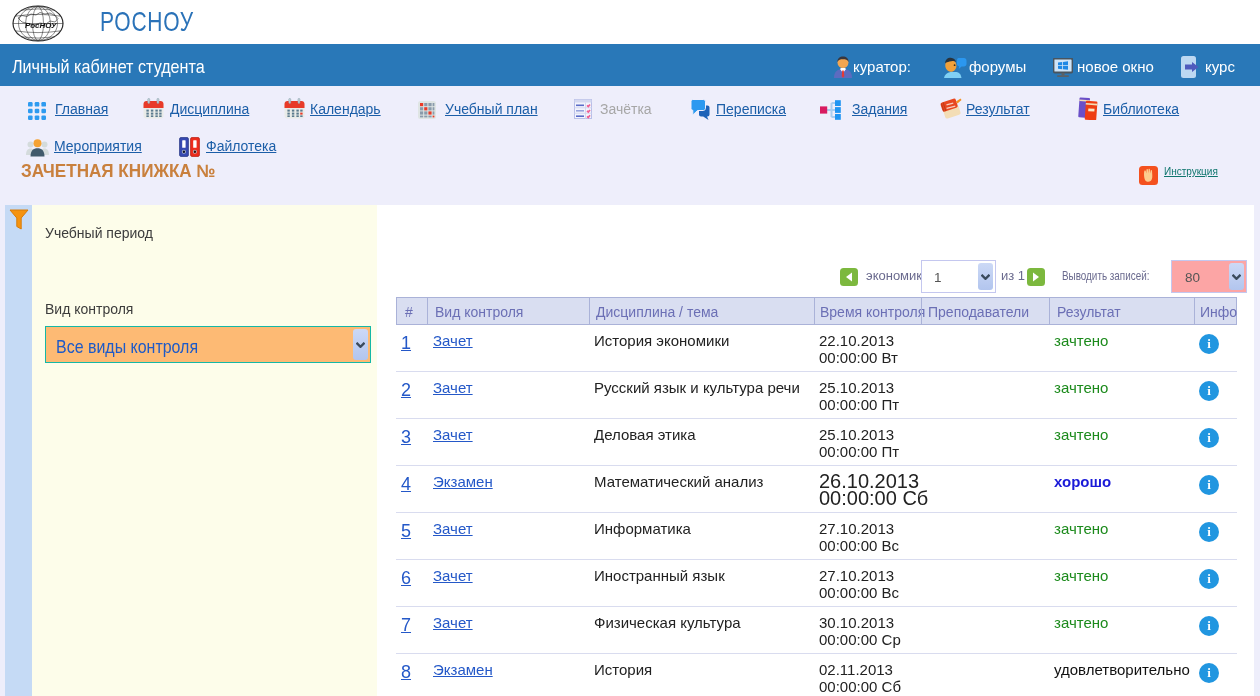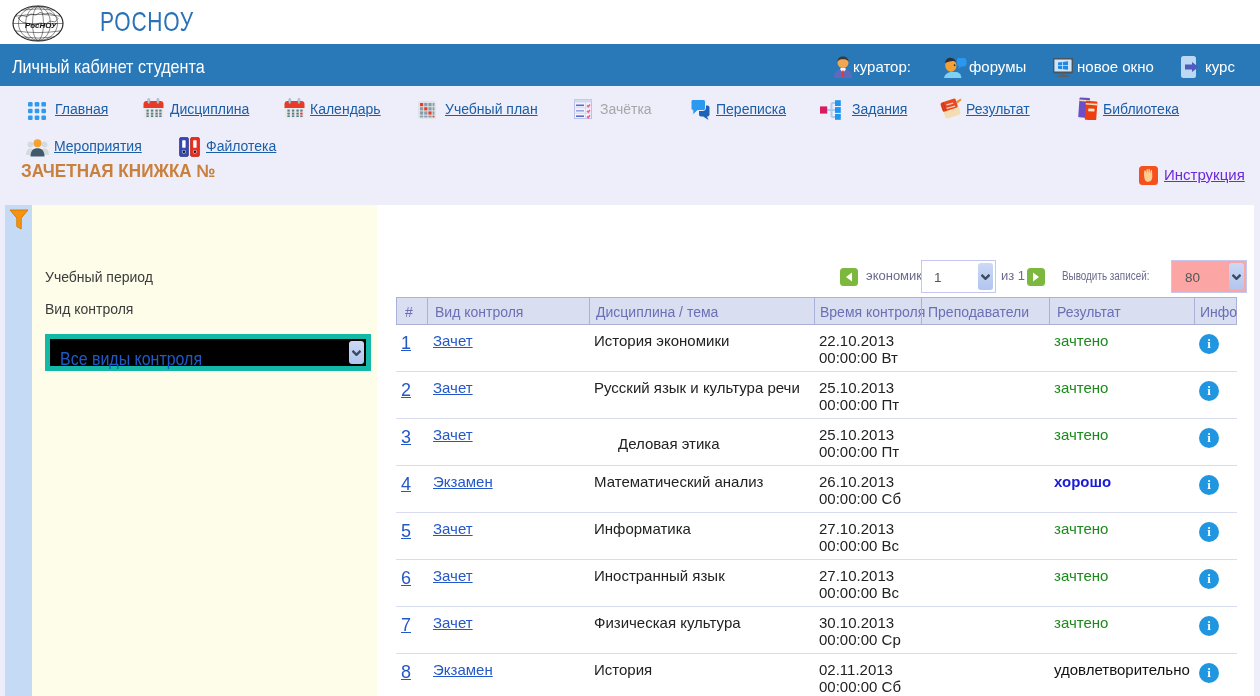--- a/index.html
+++ b/index.html
@@ -265,33 +265,33 @@
     <a class="abs" style="left:206px;top:138px;">Файлотека</a>
   </div>
 
   <div class="abs" style="left:21px;top:161px;font-size:18px;font-weight:bold;color:#c9803d;letter-spacing:0;transform:scaleX(0.95);transform-origin:0 0;white-space:nowrap;">ЗАЧЕТНАЯ КНИЖКА №</div>
   <div class="abs" style="left:1139px;top:166px;">
     <svg width="19" height="19" viewBox="0 0 19 19">
       <rect x="0" y="0" width="19" height="19" rx="3.5" fill="#f4511e"></rect>
       <path d="M5 8.5 C5 8 5.2 5.2 5.4 4.8 C5.7 4.3 6.6 4.3 6.8 4.9 L7.2 7.5 L7.5 3.6 C7.6 2.9 8.7 2.9 8.9 3.6 L9.2 7.3 L9.6 3.2 C9.7 2.5 10.8 2.6 10.9 3.3 L11.1 7.4 L11.7 4.5 C11.9 3.8 12.9 3.9 13 4.7 L13.3 9.5 C13.4 12.5 12.7 14 11.6 15 C10 16.3 7.5 16 6.3 14.4 C5.5 13.3 5 10.5 5 8.5 Z" fill="#fcce8f"></path>
     </svg>
   </div>
-  <a class="abs" style="left:1164px;top:166px;color:#6d28d9;font-size:15px;">Инструкция</a>
+  <a class="abs" style="left:1164px;top:166px;color:#0f766e;font-size:10px;">Инструкция</a>
 
   <div class="abs" style="left:5px;top:205px;width:27px;height:491px;background:#c5daf5;"></div>
   <div class="abs" style="left:9px;top:209px;">
     <svg width="20" height="21" viewBox="0 0 20 21">
       <path d="M1 1 L19 1 L12.2 9 L12.2 20 L7.8 17.5 L7.8 9 Z" fill="#f5930f" stroke="#d87c08" stroke-width="1"></path>
     </svg>
   </div>
   <div class="abs" style="left:32px;top:205px;width:345px;height:491px;background:#fdfdea;"></div>
 
-  <div class="abs" style="left:45px;top:225px;font-size:14px;color:#3c3c3c;margin-top:44px;">Учебный период</div>
+  <div class="abs" style="left:45px;top:225px;font-size:14px;color:#3c3c3c;">Учебный период</div>
   <div class="abs" style="left:45px;top:301px;font-size:14px;color:#3c3c3c;">Вид контроля</div>
-  <div class="abs" style="left:45px;top:326px;width:326px;height:37px;background:#000000;border:5px solid #14b8a6;box-sizing:border-box;margin-top:8px;">
+  <div class="abs" style="left:45px;top:326px;width:326px;height:37px;background:#fdba74;border:1px solid #14b8a6;box-sizing:border-box;">
     <span style="position:absolute;left:10px;top:9px;font-size:19px;color:#1d5ac8;transform:scaleX(0.84);transform-origin:0 0;display:inline-block;white-space:nowrap;">Все виды контроля</span>
     <div style="position:absolute;right:2px;top:2px;bottom:2px;width:15px;background:linear-gradient(180deg,#ccd9f6,#b2c5ee);border-radius:3px;">
       <svg width="9" height="6" viewBox="0 0 9 6" style="position:absolute;left:3px;top:50%;margin-top:-3px;">
           <path d="M0.5 0.8 L4.5 4.8 L8.5 0.8" stroke="#3a4a5c" stroke-width="2.4" fill="none"></path>
         </svg>
     </div>
   </div>
 
   <div class="abs" style="left:377px;top:205px;width:877px;height:491px;background:#ffffff;"></div>
 
@@ -357,30 +357,30 @@
     <a style="position:absolute;left:5px;top:8px;font-size:18px;color:#2458c8;">2</a>
     <a style="position:absolute;left:37px;top:7px;font-size:15px;line-height:17px;color:#2458c8;">Зачет</a>
     <span style="position:absolute;left:198px;top:7px;font-size:15px;line-height:17px;color:#222;">Русский язык и культура речи</span>
     <span style="position:absolute;left:423px;top:7px;font-size:15px;color:#222;line-height:17px;">25.10.2013<br>00:00:00 Пт</span>
     <span style="position:absolute;left:658px;top:7px;font-size:15px;line-height:17px;color:#1b8a1b;">зачтено</span>
     <span style="position:absolute;left:803px;top:9px;width:20px;height:20px;background:#2196e0;border-radius:50%;color:#fff;font-size:13px;font-weight:bold;text-align:center;line-height:20px;font-family:'Liberation Serif',serif;">i</span>
   </div>
   <div style="position:absolute;left:0;top:94px;width:841px;height:47px;border-bottom:1px solid #d9dcef;box-sizing:border-box;">
     <a style="position:absolute;left:5px;top:8px;font-size:18px;color:#2458c8;">3</a>
     <a style="position:absolute;left:37px;top:7px;font-size:15px;line-height:17px;color:#2458c8;">Зачет</a>
-    <span style="position:absolute;left:198px;top:16px;font-size:15px;line-height:17px;color:#222;margin-left:24px;">Деловая этика</span>
+    <span style="position:absolute;left:198px;top:7px;font-size:15px;line-height:17px;color:#222;">Деловая этика</span>
     <span style="position:absolute;left:423px;top:7px;font-size:15px;color:#222;line-height:17px;">25.10.2013<br>00:00:00 Пт</span>
     <span style="position:absolute;left:658px;top:7px;font-size:15px;line-height:17px;color:#1b8a1b;">зачтено</span>
     <span style="position:absolute;left:803px;top:9px;width:20px;height:20px;background:#2196e0;border-radius:50%;color:#fff;font-size:13px;font-weight:bold;text-align:center;line-height:20px;font-family:'Liberation Serif',serif;">i</span>
   </div>
   <div style="position:absolute;left:0;top:141px;width:841px;height:47px;border-bottom:1px solid #d9dcef;box-sizing:border-box;">
     <a style="position:absolute;left:5px;top:8px;font-size:18px;color:#2458c8;">4</a>
     <a style="position:absolute;left:37px;top:7px;font-size:15px;line-height:17px;color:#2458c8;">Экзамен</a>
     <span style="position:absolute;left:198px;top:7px;font-size:15px;line-height:17px;color:#222;">Математический анализ</span>
-    <span style="position:absolute;left:423px;top:7px;font-size:15px;color:#222;line-height:17px;">26.10.2013<br>00:00:00 Сб</span>
+    <span style="position:absolute;left:423px;top:7px;font-size:20px;color:#222;line-height:17px;">26.10.2013<br>00:00:00 Сб</span>
     <span style="position:absolute;left:658px;top:7px;font-size:15px;line-height:17px;color:#1a1ad8;font-weight:bold;">хорошо</span>
     <span style="position:absolute;left:803px;top:9px;width:20px;height:20px;background:#2196e0;border-radius:50%;color:#fff;font-size:13px;font-weight:bold;text-align:center;line-height:20px;font-family:'Liberation Serif',serif;">i</span>
   </div>
   <div style="position:absolute;left:0;top:188px;width:841px;height:47px;border-bottom:1px solid #d9dcef;box-sizing:border-box;">
     <a style="position:absolute;left:5px;top:8px;font-size:18px;color:#2458c8;">5</a>
     <a style="position:absolute;left:37px;top:7px;font-size:15px;line-height:17px;color:#2458c8;">Зачет</a>
     <span style="position:absolute;left:198px;top:7px;font-size:15px;line-height:17px;color:#222;">Информатика</span>
     <span style="position:absolute;left:423px;top:7px;font-size:15px;color:#222;line-height:17px;">27.10.2013<br>00:00:00 Вс</span>
     <span style="position:absolute;left:658px;top:7px;font-size:15px;line-height:17px;color:#1b8a1b;">зачтено</span>
     <span style="position:absolute;left:803px;top:9px;width:20px;height:20px;background:#2196e0;border-radius:50%;color:#fff;font-size:13px;font-weight:bold;text-align:center;line-height:20px;font-family:'Liberation Serif',serif;">i</span>

